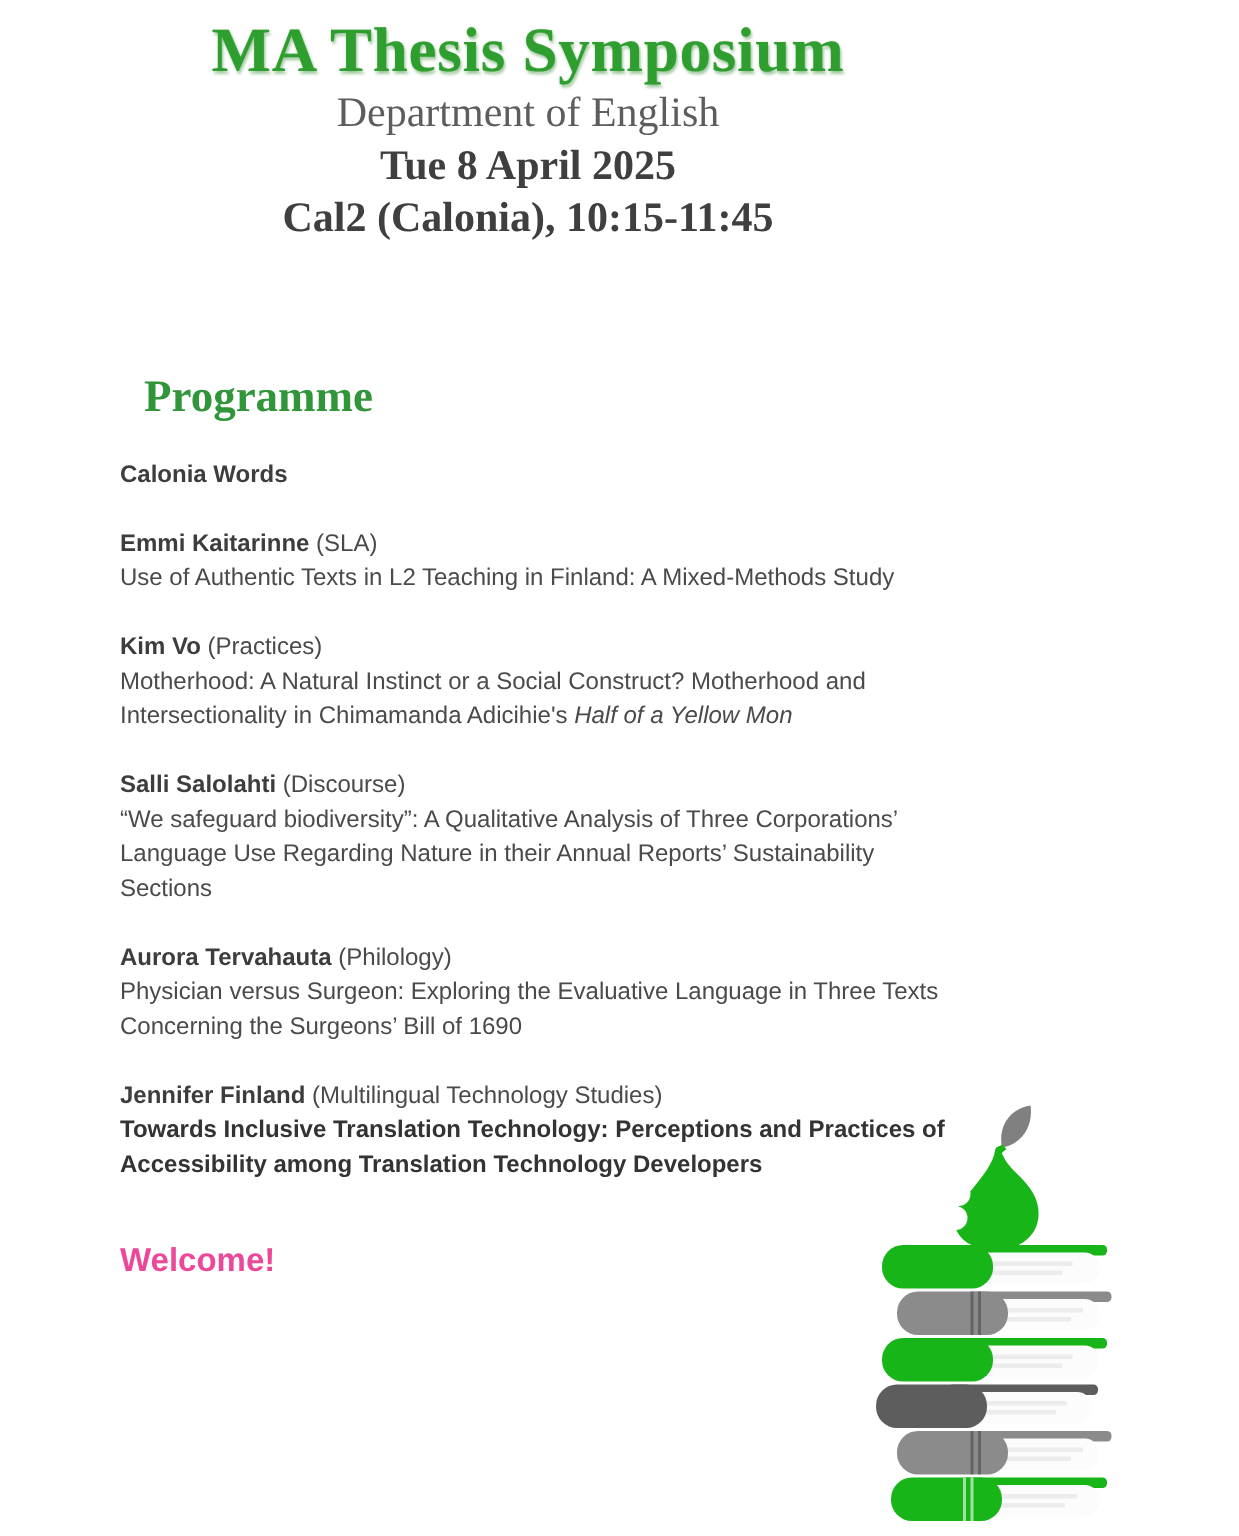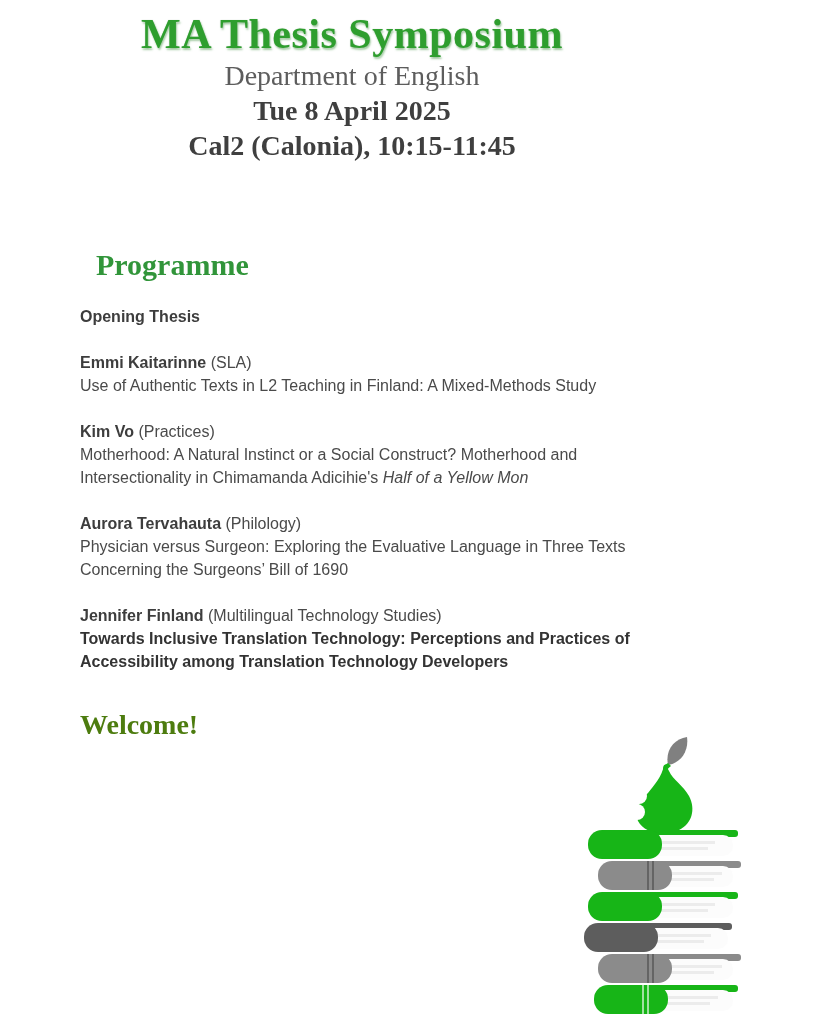--- a/index.html
+++ b/index.html
@@ -50,25 +50,25 @@
     font-weight: bold;
     color: #3d3d3d;
   }
   .session { margin-top: 23px; max-width: 622px; }
   .session p { margin: 0; font-size: 16px; line-height: 23px; color: #4a4a4a; }
   .session .speaker-name { font-weight: bold; color: #3d3d3d; }
   .session .title i { font-style: italic; }
   .session .title.bold-title { font-weight: bold; color: #333333; }
   .welcome-heading {
     margin: 32px 0 0 0;
-    font-family: Liberation Serif, serif;
+    font-family: Liberation Sans, sans-serif;
     font-weight: bold;
-    font-size: 28px;
+    font-size: 22px;
     line-height: 40px;
-    color: #4d7c0f;
+    color: #ec4899;
   }
 
   
   .illustration {
     position: absolute;
     left: 576px; top: 735px;
     width: 172px; height: 285px;
   }
 </style>
 </head>
@@ -79,32 +79,36 @@
   <header>
     <h1 class="main-title">MA Thesis Symposium</h1>
     <p class="sub">Department of English</p>
     <p class="sub bold">Tue 8 April 2025</p>
     <p class="sub bold">Cal2 (Calonia), 10:15-11:45</p>
   </header>
 
   <div class="content">
     <h2 class="section-heading">Programme</h2>
 
-    <p class="opening-words">Opening Thesis</p>
+    <p class="opening-words">Calonia Words</p>
 
     <div class="session">
       <p class="speaker"><span class="speaker-name">Emmi Kaitarinne</span> <span class="speaker-track">(SLA)</span></p>
       <p class="title"><span>Use of Authentic Texts in L2 Teaching in Finland: A Mixed-Methods Study</span><i></i></p>
     </div>
 
     <div class="session">
       <p class="speaker"><span class="speaker-name">Kim Vo</span> <span class="speaker-track">(Practices)</span></p>
       <p class="title"><span>Motherhood: A Natural Instinct or a Social Construct? Motherhood and Intersectionality in Chimamanda Adicihie's </span><i>Half of a Yellow Mon</i></p>
     </div>
 
+    <div class="session">
+      <p class="speaker"><span class="speaker-name">Salli Salolahti</span> <span class="speaker-track">(Discourse)</span></p>
+      <p class="title"><span>“We safeguard biodiversity”: A Qualitative Analysis of Three Corporations’ Language Use Regarding Nature in their Annual Reports’ Sustainability Sections</span><i></i></p>
+    </div>
 
     <div class="session">
       <p class="speaker"><span class="speaker-name">Aurora Tervahauta</span> <span class="speaker-track">(Philology)</span></p>
       <p class="title"><span>Physician versus Surgeon: Exploring the Evaluative Language in Three Texts Concerning the Surgeons’ Bill of 1690</span><i></i></p>
     </div>
 
     <div class="session">
       <p class="speaker"><span class="speaker-name">Jennifer Finland</span> <span class="speaker-track">(Multilingual Technology Studies)</span></p>
       <p class="title bold-title"><span>Towards Inclusive Translation Technology: Perceptions and Practices of Accessibility among Translation Technology Developers</span><i></i></p>
     </div>

